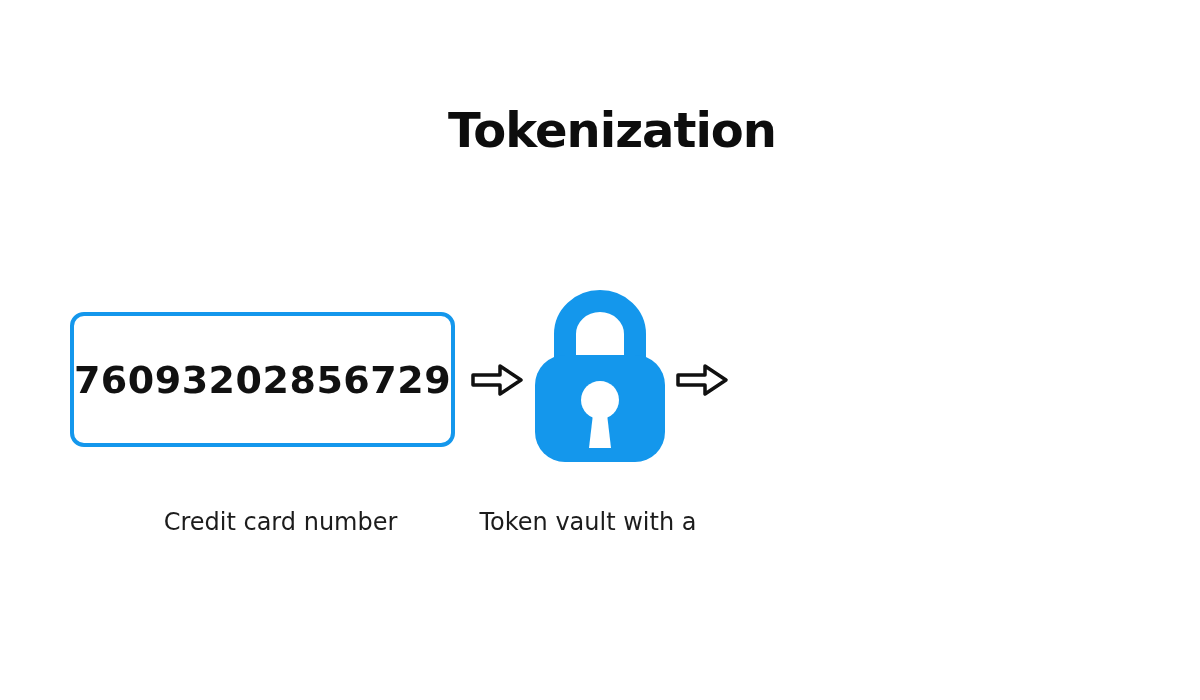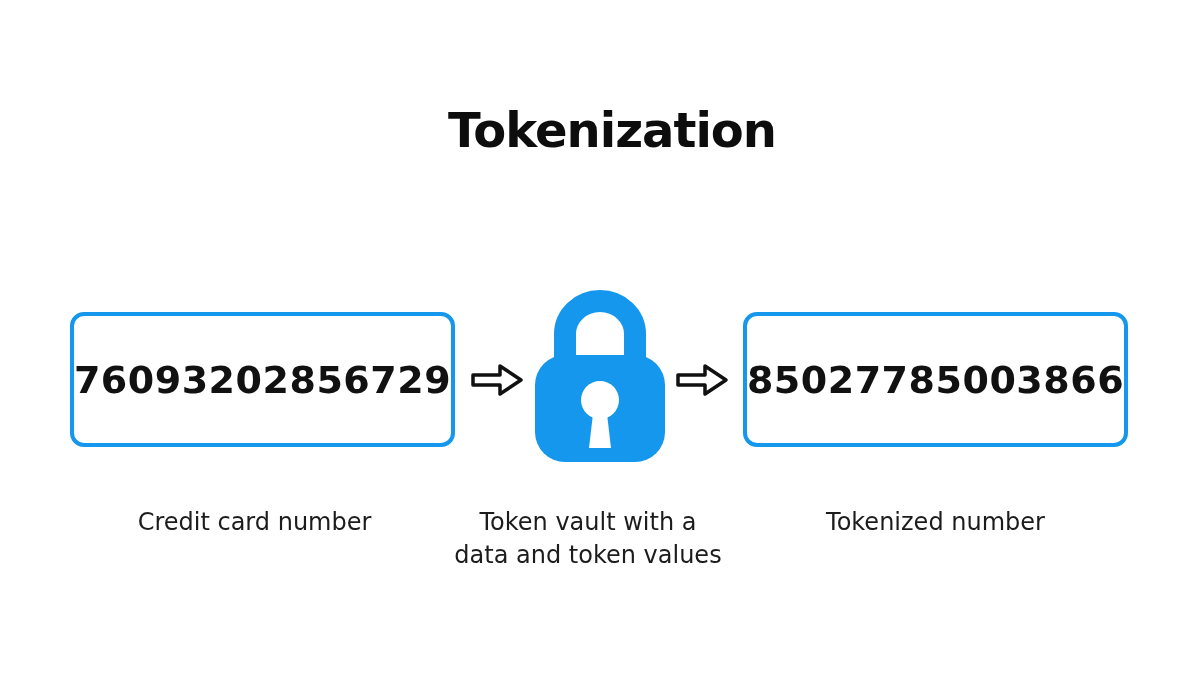--- a/index.html
+++ b/index.html
@@ -62,21 +62,21 @@
     height: 182px;
   }
   .caption {
     position: absolute;
     top: 506px;
     text-align: center;
     font-size: 24px;
     line-height: 33px;
     color: var(--text, #1c1c1c);
   }
-  .caption.left   { left: 62px;  width: 385px; text-align: center; }
+  .caption.left   { left: 88px;  width: 385px; text-align: center; }
   .caption.middle { left: 418px; width: 340px; }
   .caption.right  { left: 743px; width: 385px; }
 </style>
 </head>
 <body>
 
 <div class="canvas" style="--accent: #1497EC; --text: #1C1C1C; --black: #0D0D0D; --bg: #FFFFFF;">
 
   <div class="title">Tokenization</div>
 
@@ -92,26 +92,21 @@
     <path d="M30 112 V46 A35 33 0 0 1 100 46 V112" fill="none" stroke="var(--accent, #1497EC)" stroke-width="22"></path>
     <rect x="0" y="67" width="130" height="107" rx="30" fill="var(--accent, #1497EC)"></rect>
     <circle cx="65" cy="112" r="19" fill="#ffffff"></circle>
     <polygon points="58,126 72,126 76,160 54,160" fill="#ffffff"></polygon>
   </svg>
 
   <svg class="arrow second" viewBox="0 0 58 42" aria-hidden="true">
     <path d="M5 16 H32 V7 L53 21 L32 35 V26 H5 Z" fill="#ffffff" stroke="#111111" stroke-width="3.5" stroke-linejoin="round" stroke-linecap="round"></path>
   </svg>
 
-  <div class="value-box right">
-    <span class="box-number">85027785003866</span>
-  </div>
 
   <div class="caption left">Credit card number</div>
 
   <div class="caption middle">
     <div>Token vault with a</div>
-    <div>data and token values</div>
   </div>
 
-  <div class="caption right">Tokenized number</div>
 
 </div>
 
 </body></html>

